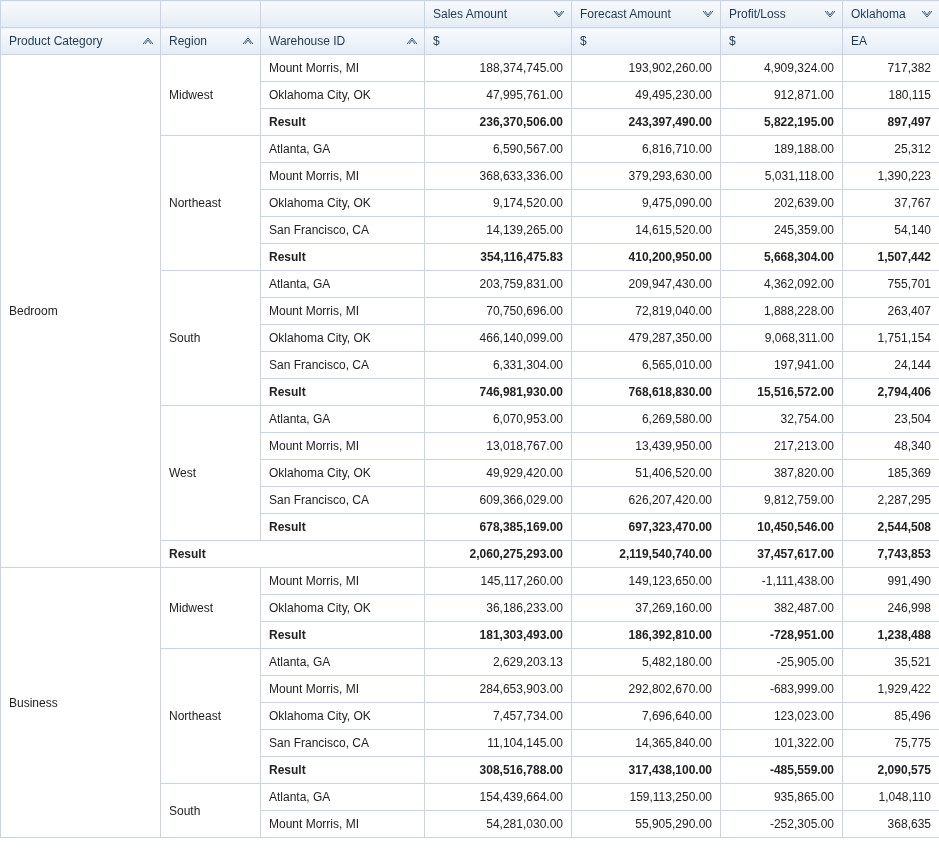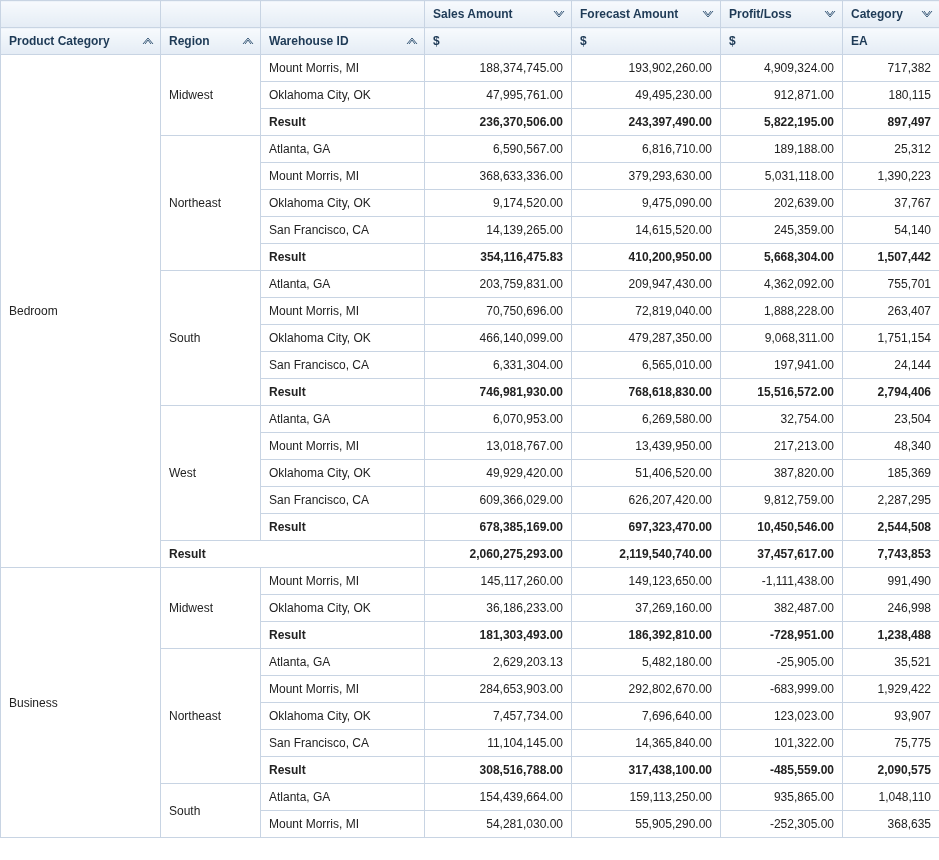--- a/index.html
+++ b/index.html
@@ -18,21 +18,21 @@
   .pivot th, .pivot td {
     border: 1px solid #c8d4e3;
     padding: 5px 8px;
     height: 16px;
     white-space: nowrap;
     overflow: hidden;
     text-overflow: ellipsis;
   }
   .pivot th {
     background: linear-gradient(#f7fafd, #e4ecf5);
-    font-weight: bold;
+    font-weight: normal;
     text-align: left;
     position: relative;
     color: #1e3a56;
   }
   .sort-icon {
     position: absolute;
     right: 6px;
     top: 50%;
     transform: translateY(-50%);
     display: inline-flex;
@@ -98,21 +98,21 @@
       </th>
       <th>
         <span>Profit/Loss</span>
         <span class="sort-icon">
             <svg width="12" height="12">
               <use href="#sort-desc"></use>
             </svg>
           </span>
       </th>
       <th>
-        <span>Category</span>
+        <span>Oklahoma</span>
         <span class="sort-icon">
             <svg width="12" height="12">
               <use href="#sort-desc"></use>
             </svg>
           </span>
       </th>
     </tr>
     <tr>
       <th>
         <span>Product Category</span>
@@ -319,21 +319,21 @@
         <td class="num">284,653,903.00</td>
         <td class="num">292,802,670.00</td>
         <td class="num">-683,999.00</td>
         <td class="num">1,929,422</td>
       </tr>
       <tr>
         <td>Oklahoma City, OK</td>
         <td class="num">7,457,734.00</td>
         <td class="num">7,696,640.00</td>
         <td class="num">123,023.00</td>
-        <td class="num">93,907</td>
+        <td class="num">85,496</td>
       </tr>
       <tr>
         <td>San Francisco, CA</td>
         <td class="num">11,104,145.00</td>
         <td class="num">14,365,840.00</td>
         <td class="num">101,322.00</td>
         <td class="num">75,775</td>
       </tr>
       <tr class="result">
         <td class="lbl">Result</td>

